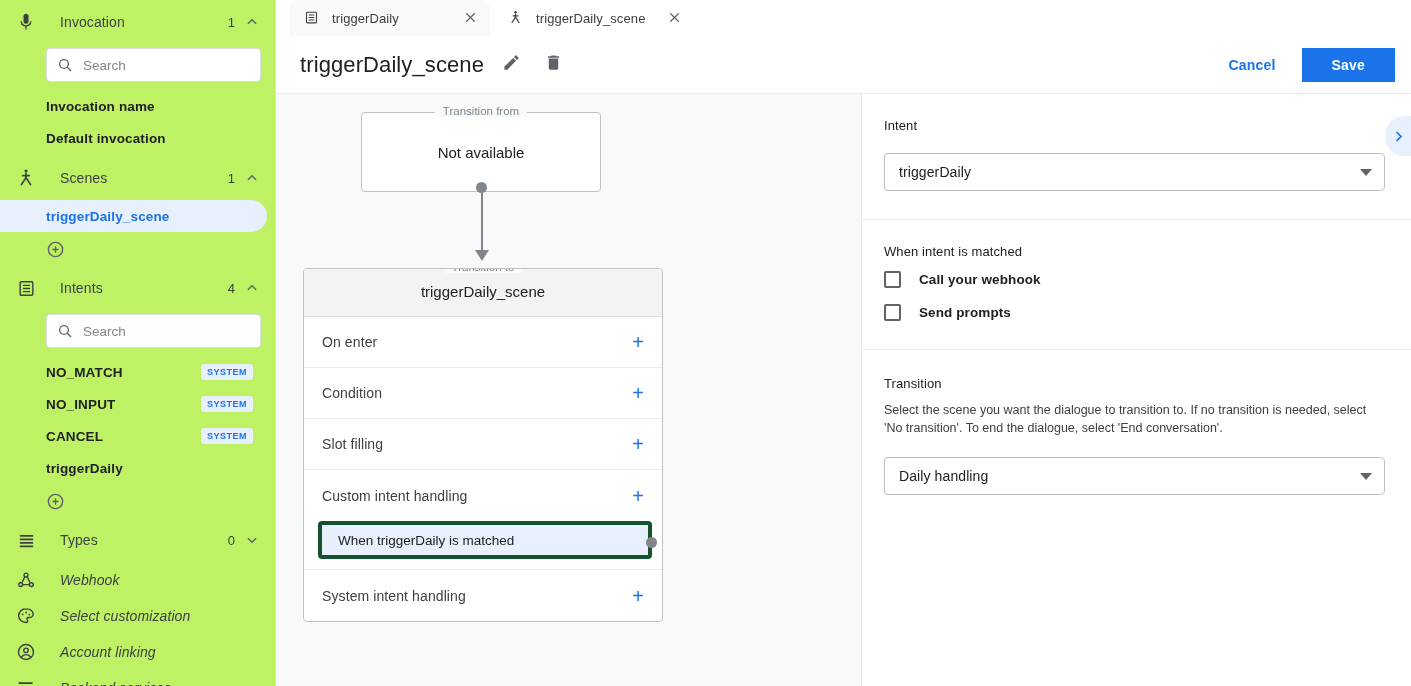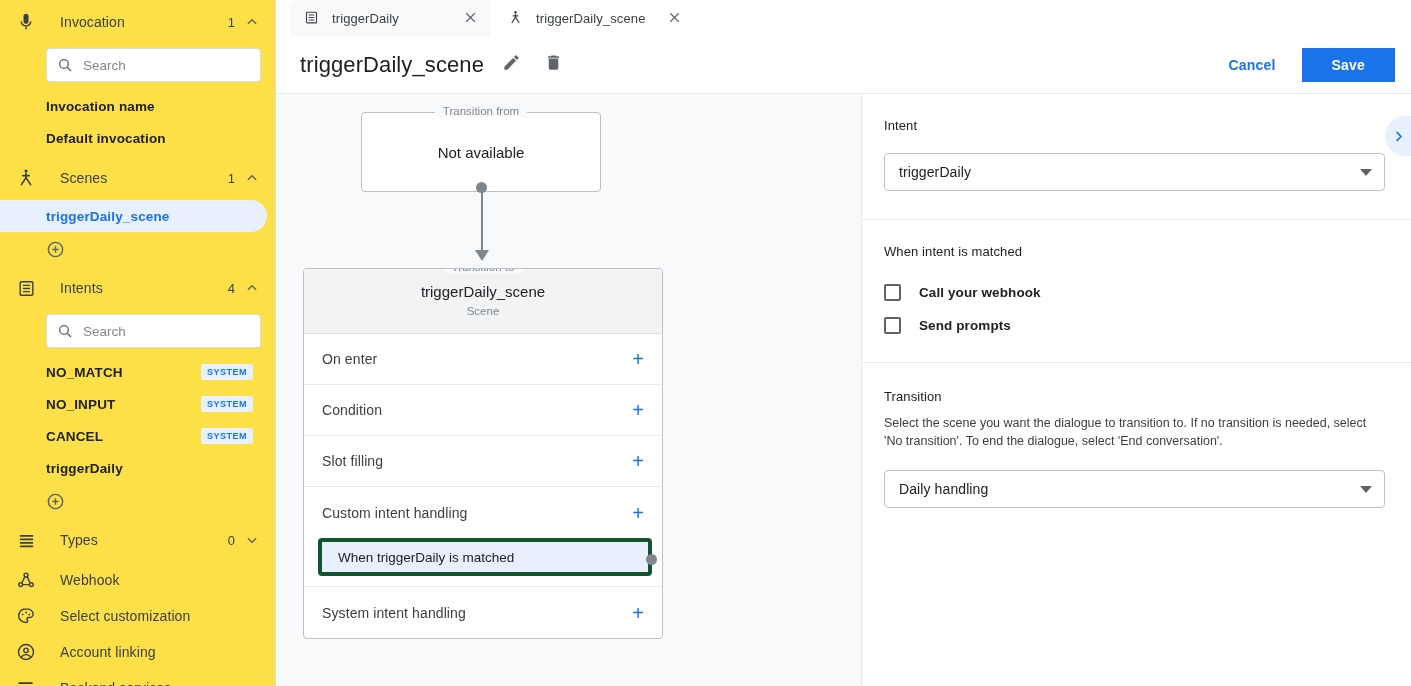--- a/index.html
+++ b/index.html
@@ -8,21 +8,21 @@
     font-family: "Liberation Sans", sans-serif;
     background: #ffffff;
     overflow: hidden;
     color: #3c4043;
   }
   .app { position: relative; width: 1411px; height: 686px; display: flex; }
 
   
   .sidebar {
     width: 276px; height: 686px;
-    background: #fde047;
+    background: #bef264;
     border-right: 1px solid #dadce0;
     flex: 0 0 276px;
     position: relative;
     overflow: hidden;
   }
   .sb-section-head {
     display: flex; align-items: center;
     height: 44px; padding: 0 16px 0 14px;
     cursor: pointer;
   }
@@ -79,21 +79,21 @@
   .sb-add {
     padding-left: 46px; height: 34px; display: flex; align-items: center;
     cursor: pointer;
   }
   .sb-add svg { color: #5f6368; }
 
   .sb-link {
     display: flex; align-items: center;
     height: 36px; padding: 0 16px 0 14px; cursor: pointer;
   }
-  .sb-link .lab { margin-left: 22px; font-size: 14px; color: #3c4043; letter-spacing: .1px; }
+  .sb-link .lab { margin-left: 22px; font-size: 14px; color: #3c4043; letter-spacing: .1px; font-style: italic; }
 
   
   .main { flex: 1; position: relative; height: 686px; background: #fff; }
 
   .tabstrip {
     height: 36px; background: #ffffff;
     display: flex; align-items: flex-end;
     padding-left: 14px;
     position: relative;
   }
@@ -222,21 +222,21 @@
     font-size: 14px; color: #202124;
     cursor: pointer; background: #fff;
   }
   .select .sv { flex: 1; letter-spacing: .1px; }
   .caret {
     width: 0; height: 0;
     border-left: 6px solid transparent; border-right: 6px solid transparent;
     border-top: 7px solid #5f6368;
   }
   .cb-row { display: flex; align-items: center; margin-top: 16px; cursor: pointer; }
-  .cb-row:first-of-type { margin-top: 25px; }
+  .cb-row:first-of-type { margin-top: 12px; }
   .cb {
     width: 17px; height: 17px; border: 2px solid #5f6368; border-radius: 2px;
     flex: 0 0 17px; background: #fff;
   }
   .cb-lab { margin-left: 18px; font-size: 13.5px; font-weight: bold; color: #202124; letter-spacing: .1px; }
 
   .collapse-btn {
     position: absolute; right: 0; top: 22px;
     width: 26px; height: 40px;
     background: #e8f0fe; border-radius: 20px 0 0 20px;
@@ -493,21 +493,20 @@
         </div>
 
         <div class="dot-v"></div>
         <div class="arrow-v"></div>
         <div class="arrowhead-v"></div>
 
         <div class="fieldset" id="box-to">
           <span class="fs-legend">Transition to</span>
           <div class="scene-head">
             <div class="name">triggerDaily_scene</div>
-            <div class="sub">Scene</div>
           </div>
 
           <div class="scene-row">
             <span class="lab">On enter</span>
             <span class="plus">+</span>
           </div>
           <div class="scene-row">
             <span class="lab">Condition</span>
             <span class="plus">+</span>
           </div>

